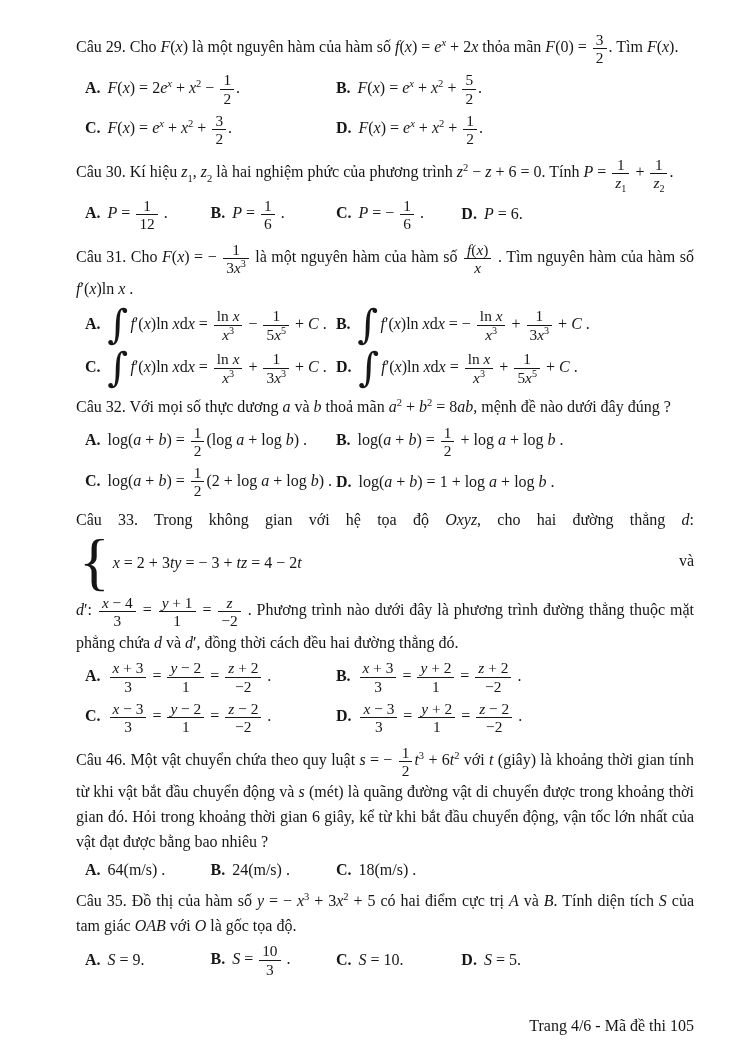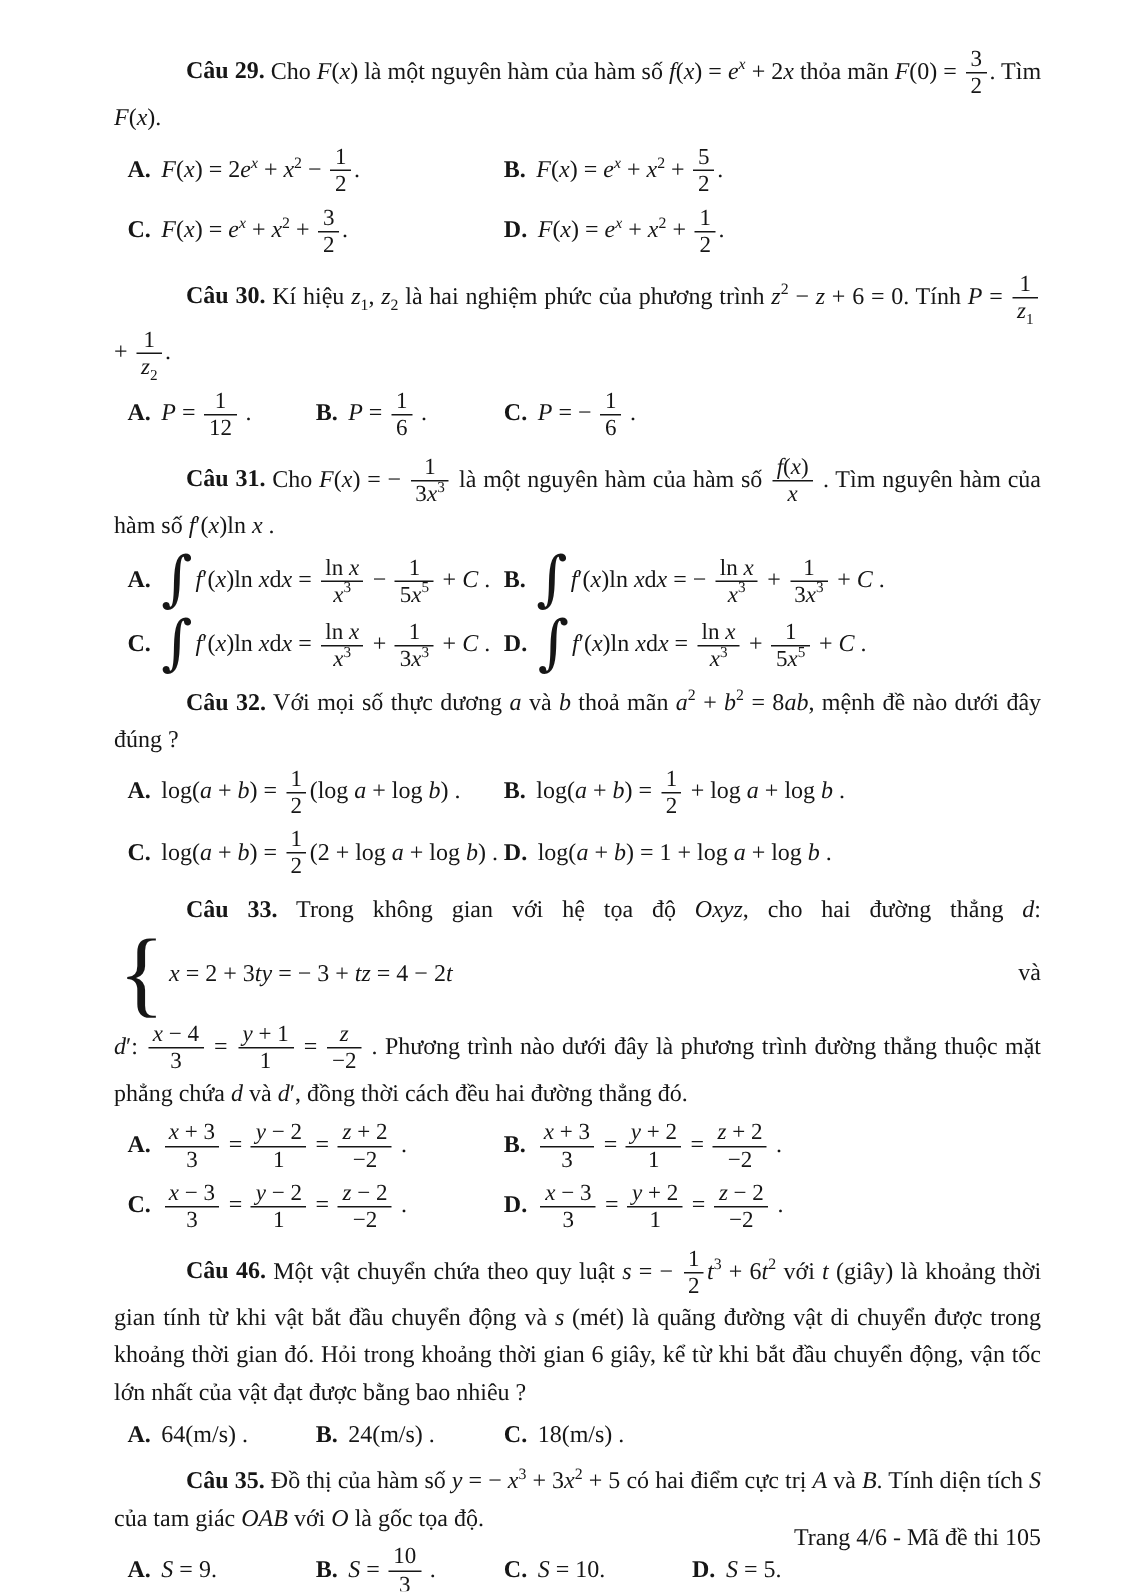--- a/index.html
+++ b/index.html
@@ -12,21 +12,21 @@
     font-family:"Liberation Serif","DejaVu Serif",serif;
     font-size:16px;
     padding:30px 56px 0 76px;
     overflow:hidden;
   }
   .question{margin-bottom:7px;}
   .para{text-align:justify;line-height:1.55;}
   section[data-name="question-33"] .para:nth-child(1){text-align-last:justify;}
   .tx{font-style:normal;}
   .mi{font-style:italic;}
-  .bd{font-weight:bold;margin-left:48px;}
+  .bd{font-weight:normal;}
   sup,sub{font-size:66%;line-height:0;}
   sup{vertical-align:super;}
   sub{vertical-align:sub;}
   .frac{
     display:inline-flex;flex-direction:column;
     vertical-align:middle;text-align:center;
     margin:1px 2px;font-size:96%;
   }
   .num{display:block;line-height:1.12;padding:0 3px;}
   .den{display:block;line-height:1.12;padding:0 3px;border-top:1.3px solid #161616;}
@@ -104,20 +104,21 @@
               <span class="den"><span class="tx">12</span></span>
             </span><span class="tx"> .</span></span></span>
         <span class="option" data-name="option-B"><span class="olabel" data-name="option-label">B.</span> <span class="obody" data-name="option-body"><span class="mi">P</span><span class="tx"> = </span><span class="frac" data-name="fraction">
               <span class="num"><span class="tx">1</span></span>
               <span class="den"><span class="tx">6</span></span>
             </span><span class="tx"> .</span></span></span>
         <span class="option" data-name="option-C"><span class="olabel" data-name="option-label">C.</span> <span class="obody" data-name="option-body"><span class="mi">P</span><span class="tx"> = − </span><span class="frac" data-name="fraction">
               <span class="num"><span class="tx">1</span></span>
               <span class="den"><span class="tx">6</span></span>
             </span><span class="tx"> .</span></span></span>
+        <span class="option" data-name="option-D"><span class="olabel" data-name="option-label">D.</span> <span class="obody" data-name="option-body"><span class="mi">P</span><span class="tx"> = 6.</span></span></span>
       </div>
   </section>
 
   <section class="question" data-name="question-31">
     <div class="qbody" data-name="question-31-body">
         <div class="para" data-name="question-paragraph"><span class="bd">Câu 31.</span><span class="tx"> Cho </span><span class="mi">F</span><span class="tx">(</span><span class="mi">x</span><span class="tx">) = − </span><span class="frac" data-name="fraction">
             <span class="num"><span class="tx">1</span></span>
             <span class="den"><span class="tx">3</span><span class="mi">x</span><sup>3</sup></span>
           </span><span class="tx"> là một nguyên hàm của hàm số </span><span class="frac" data-name="fraction">
             <span class="num"><span class="mi">f</span><span class="tx">(</span><span class="mi">x</span><span class="tx">)</span></span>

